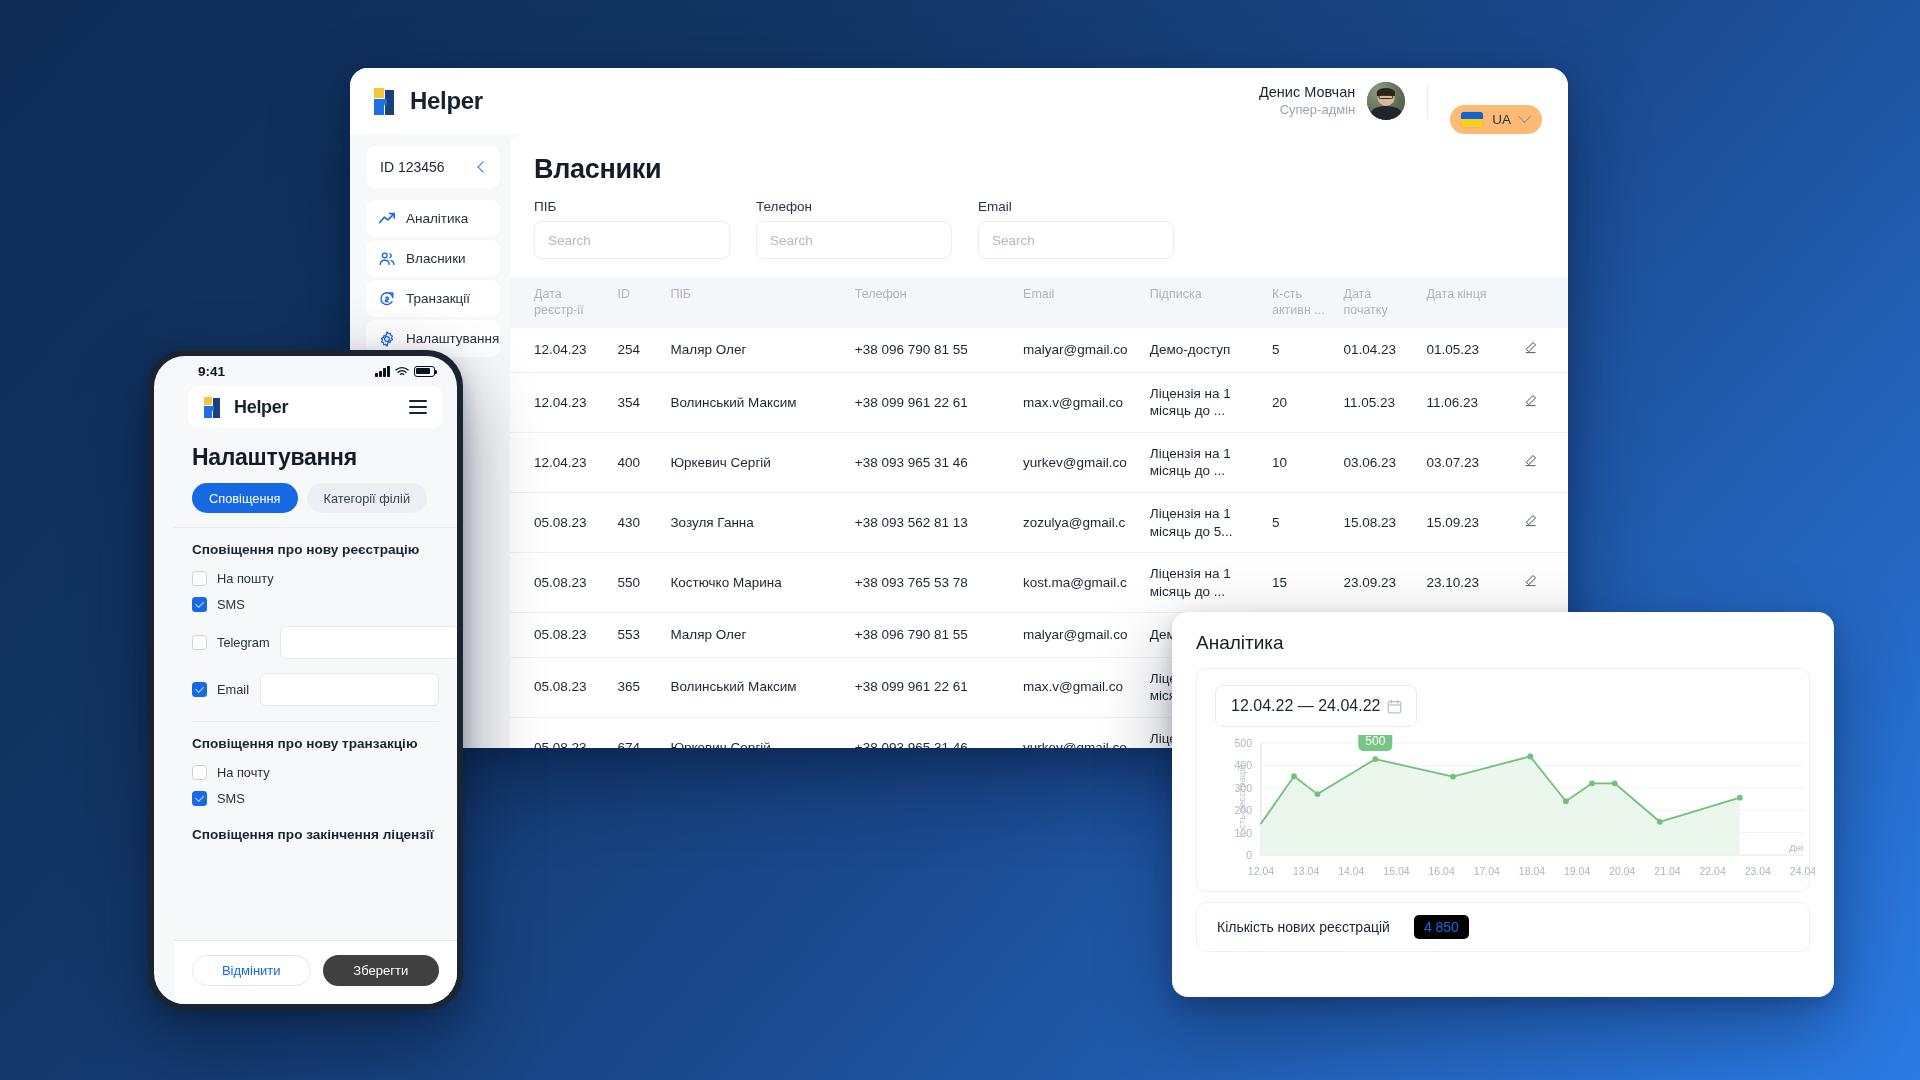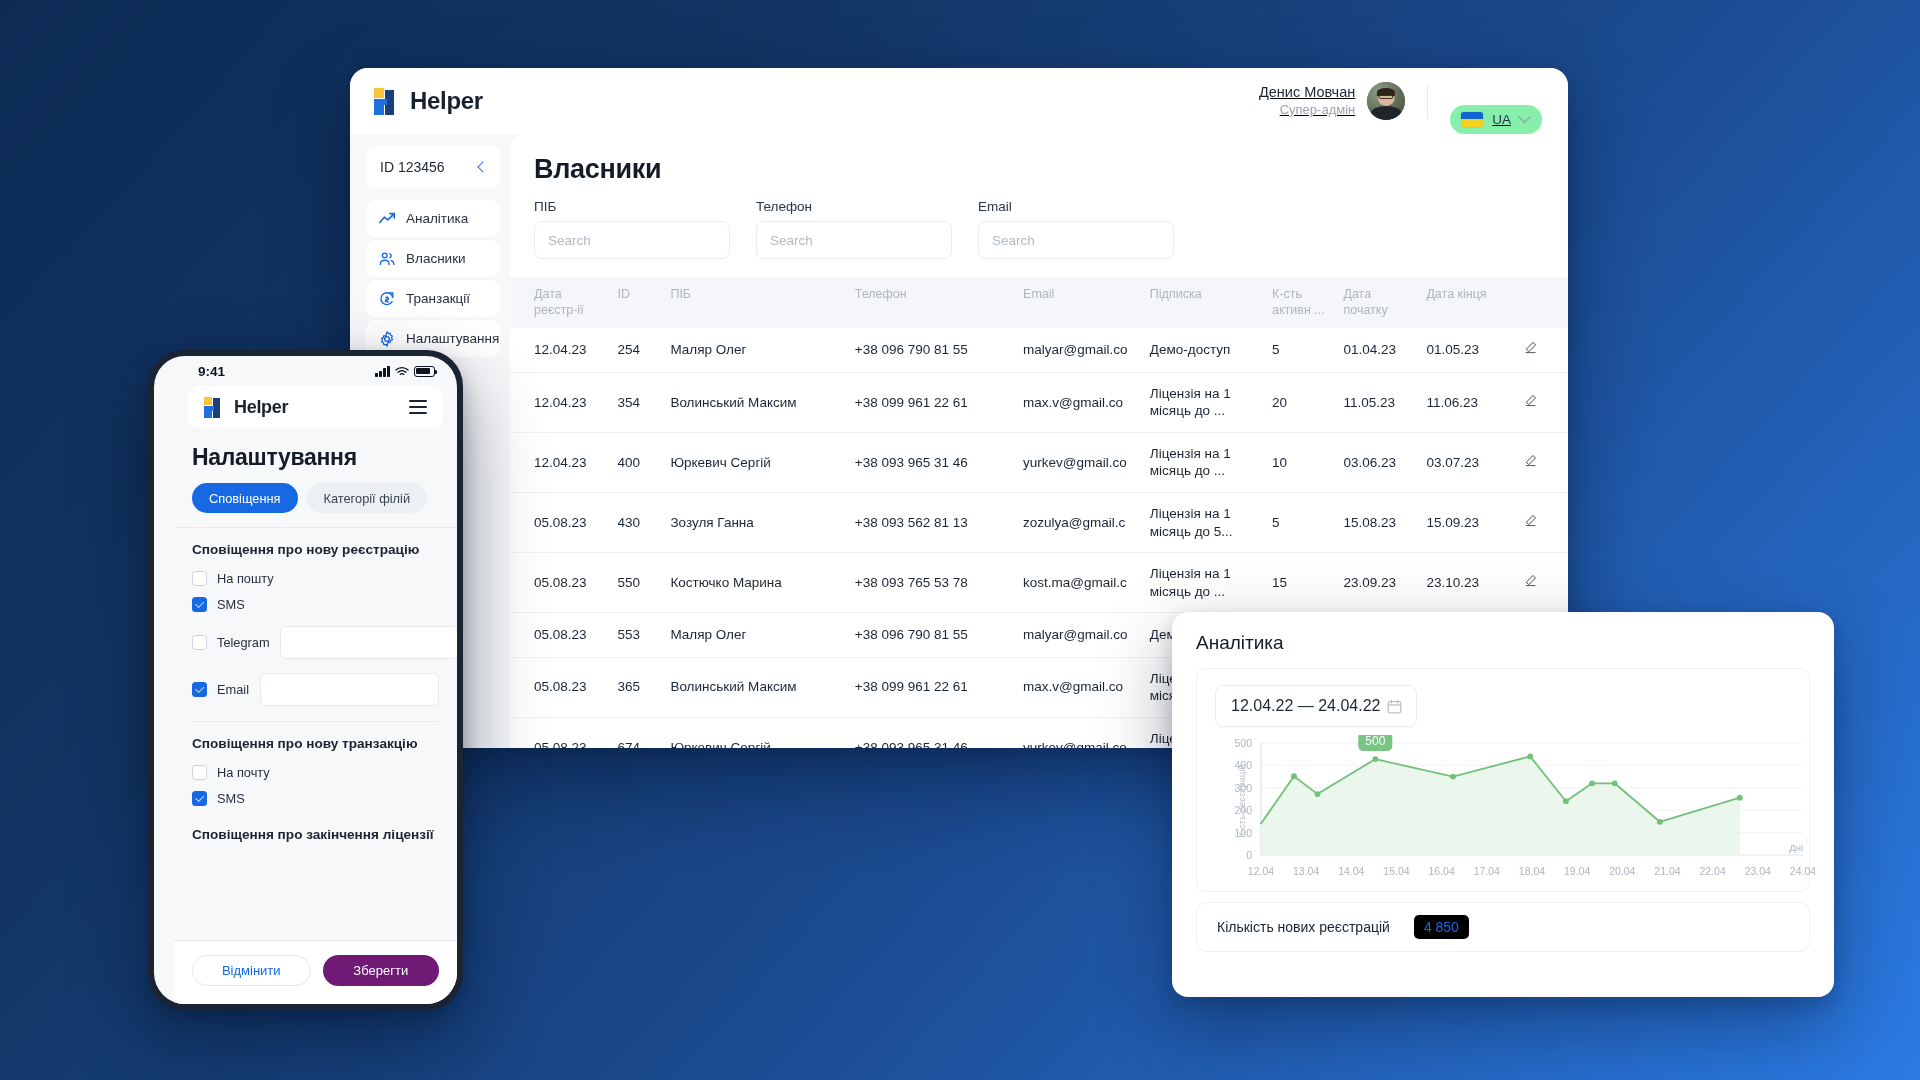--- a/index.html
+++ b/index.html
@@ -22,21 +22,21 @@
     justify-content:space-between; padding:0 26px 0 24px;
   }
   .brand { display:flex; align-items:center; gap:9px; }
   .brand-mark { width:27px; height:27px; position:relative; flex:none; }
   .bm-yellow { position:absolute; left:0; top:0; width:10px; height:10px; background:#f8c53a; }
   .bm-b1 { position:absolute; left:0; top:11px; width:10px; height:16px; background:#1f6fe0; }
   .bm-b2 { position:absolute; left:11px; top:2px; width:9px; height:25px; background:#1a3f7a; }
   .bm-b3 { position:absolute; left:9px; top:11px; width:4px; height:6px; background:#1f6fe0; }
   .brand-name { font-size:24px; font-weight:700; color:#18212f; letter-spacing:-.3px; }
 
-  .hdr-right { display:flex; align-items:center; gap:0;text-decoration:underline; }
+  .hdr-right { display:flex; align-items:center; gap:0; }
   .user-block { display:flex; align-items:center; gap:12px; padding-right:22px; }
   .user-text { text-align:right; line-height:1.28; }
   .user-name { font-size:14.5px; color:#1b2433; font-weight:500; }
   .user-role { font-size:13px; color:#9aa3b1; }
   .avatar {
     width:38px; height:38px; border-radius:50%; flex:none; overflow:hidden;
     background:#6f7d6a; position:relative;
   }
   .av-bg { position:absolute; inset:0;
     background: radial-gradient(circle at 30% 25%, #8d9a85 0%, #68765f 45%, #3f4a39 100%); }
@@ -44,21 +44,21 @@
     transform:translateX(-50%); border-radius:50%; background:#d9b79a; }
   .av-hair { position:absolute; left:50%; top:15%; width:48%; height:22%;
     transform:translateX(-50%); border-radius:50% 50% 0 0; background:#2d2319; }
   .av-body { position:absolute; left:50%; bottom:0; width:78%; height:36%;
     transform:translateX(-50%); border-radius:50% 50% 0 0; background:#20242b; }
   .av-glass { position:absolute; left:50%; top:33%; width:40%; height:11%;
     transform:translateX(-50%); border:1.4px solid #3a332b; border-radius:3px; }
   .hdr-div { width:1px; height:34px; background:#e6e9ef; }
   .lang {
     display:flex; align-items:center; gap:9px; margin-left:22px;
-    background:#86efac; border-radius:20px; padding:7px 13px 7px 11px; cursor:pointer;margin-top:36px;
+    background:#fdba74; border-radius:20px; padding:7px 13px 7px 11px; cursor:pointer;margin-top:36px;
   }
   .flag { width:22px; height:15px; border-radius:2.5px; overflow:hidden; flex:none;
           box-shadow:0 0 0 .5px rgba(0,0,0,.08); }
   .flag .fb { height:7.5px; background:#1364d0; }
   .flag .fy { height:7.5px; background:#f5d020; }
   .lang-code { font-size:13.5px; color:#2b3545; font-weight:500; }
   .chev-d { width:9px; height:9px; border-right:1.6px solid #8b94a3;
             border-bottom:1.6px solid #8b94a3; transform:rotate(45deg) translate(-2px,-2px); }
 
   .dk-body { display:flex; height:calc(100% - 66px); }
@@ -163,21 +163,21 @@
   .inp-row .chk-lbl { width:62px; }
   .ph-input { flex:1; height:33px; border:1px solid #e5e8ee; border-radius:6px; background:#fff; }
   .ph-divider { height:1px; background:#e8ebf0; margin:8px 0 0; }
   .ph-footer {
     flex:none; border-top:1px solid #e8ebf0; background:#fff;
     display:flex; gap:12px; padding:14px 18px 18px;
   }
   .btn { flex:1; height:31px; border-radius:18px; display:flex; align-items:center;
          justify-content:center; font-size:13px; cursor:pointer; }
   .btn-ghost { border:1px solid #e2e6ec; background:#fff; color:#1668e3; }
-  .btn-primary { background:#701a75; color:#fff; }
+  .btn-primary { background:#404040; color:#fff; }
 
   
   .analytics {
     position:absolute; left:1172px; top:612px; width:662px; height:385px;
     background:#fff; border-radius:16px; padding:20px 24px;
     box-shadow: 0 30px 72px rgba(3,15,40,.36), 0 7px 18px rgba(3,15,40,.18);
   }
   .an-title { font-size:19px; font-weight:500; color:#141c28; margin-bottom:14px; }
   .an-panel { border:1px solid #eef0f4; border-radius:10px; padding:16px 18px 6px; }
   .daterange {

